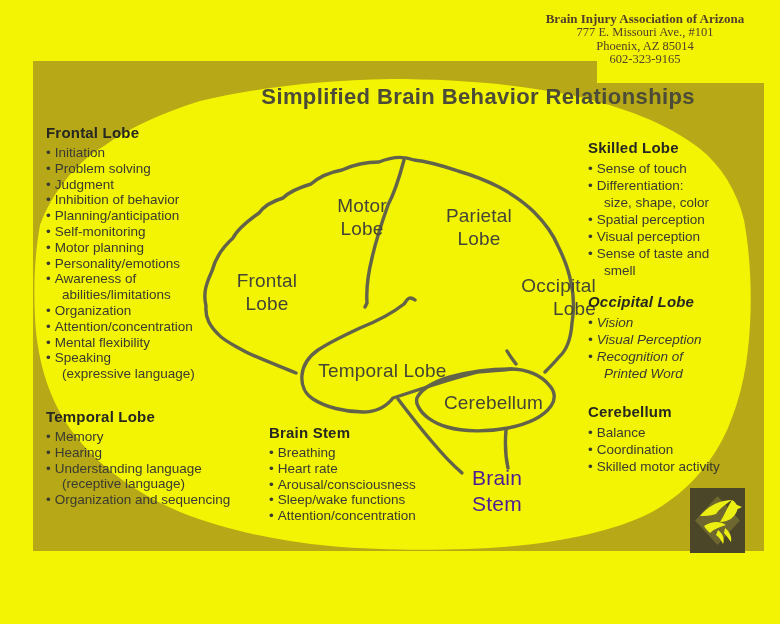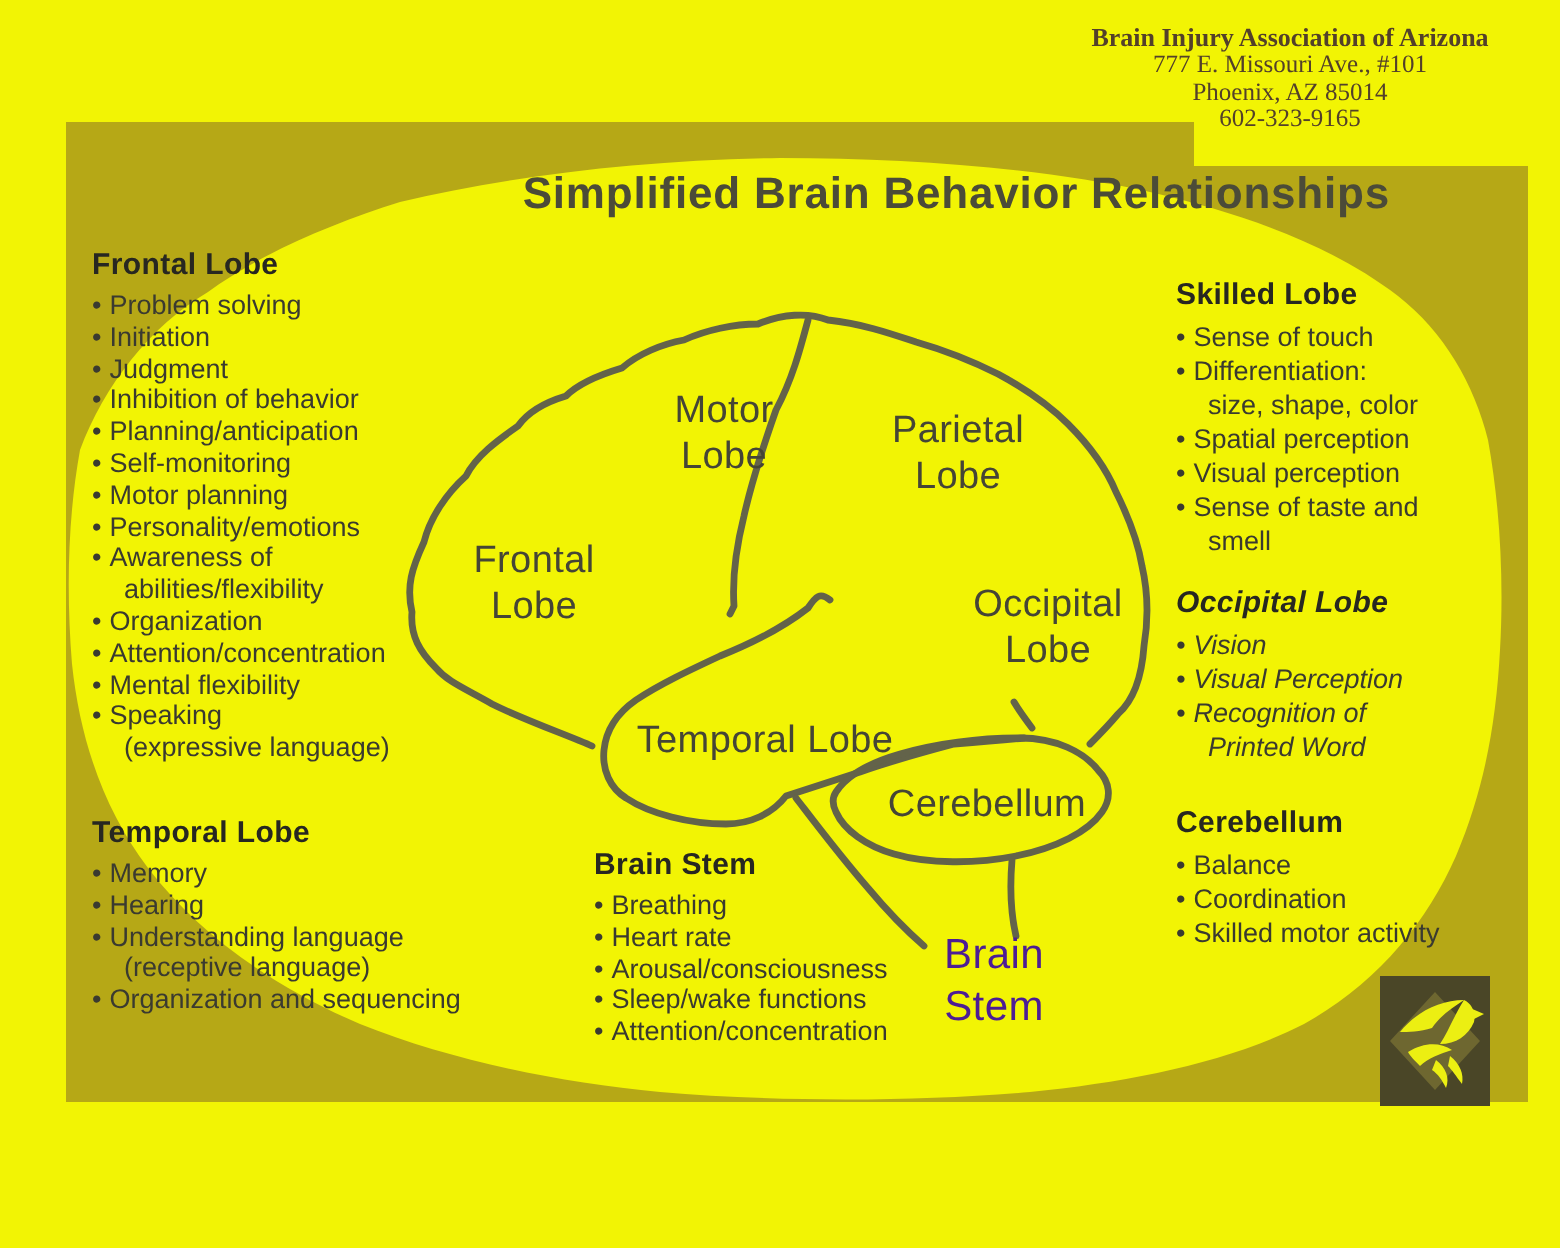--- a/index.html
+++ b/index.html
@@ -25,36 +25,36 @@
   }
   
   .sec{position:absolute;color:#3a3a30;}
   .sec h3{margin:0 0 4px 0;font-size:15px;font-weight:bold;color:#272721;letter-spacing:.2px;}
   .sec ul{margin:0;padding:0;list-style:none;}
   .sec li{font-size:13.5px;line-height:15.8px;padding-left:11px;text-indent:-11px;}
   .sec li.cont{padding-left:16px;text-indent:0;}
   .sec .bullet{margin-right:4px;}
   #sec-frontal{left:46px;top:124px;width:205px;}
   #sec-temporal{left:46px;top:408px;width:225px;}
-  #sec-brainstem{left:269px;top:424px;width:225px;margin-left:28px;}
+  #sec-brainstem{left:269px;top:424px;width:225px;}
   #sec-parietal{left:588px;top:139px;width:170px;}
   #sec-parietal li{line-height:17px;}
   #sec-occipital{left:588px;top:293px;width:170px;font-style:italic;}
   #sec-occipital li{line-height:17px;}
   #sec-cerebellum{left:588px;top:403px;width:178px;}
   #sec-cerebellum li{line-height:17px;}
   
   .blabel{
     position:absolute;text-align:center;font-weight:normal;
     color:#454536;font-size:19px;line-height:23px;letter-spacing:.2px;
   }
   #lbl-motor{left:300px;top:194px;width:124px;}
   #lbl-parietal{left:417px;top:204px;width:124px;}
   #lbl-frontal{left:205px;top:269px;width:124px;}
-  #lbl-occipital{left:452px;top:291px;width:144px;}
+  #lbl-occipital{left:452px;top:274px;width:144px;text-align:right;}
   #lbl-temporal{left:290px;top:359px;width:185px;}
   #lbl-cerebellum{left:411px;top:391px;width:165px;}
   #lbl-brainstem{left:435px;top:465px;width:124px;font-size:21px;line-height:26px;color:#4c1d95;}
   
   #logo{position:absolute;left:690px;top:488px;}
 </style>
 </head>
 <body>
 
 <svg id="bg-svg" width="780" height="624" viewBox="0 0 780 624">
@@ -166,30 +166,30 @@
 <div class="blabel" id="lbl-temporal">Temporal Lobe</div>
 <div class="blabel" id="lbl-cerebellum">Cerebellum</div>
 <div class="blabel" id="lbl-brainstem">
   <div>Brain</div>
   <div>Stem</div>
 </div>
 
 <div class="sec" id="sec-frontal">
   <h3>Frontal Lobe</h3>
   <ul>
+      <li><span class="bullet">•</span>Initiation</li>
       <li><span class="bullet">•</span>Problem solving</li>
-      <li><span class="bullet">•</span>Initiation</li>
       <li><span class="bullet">•</span>Judgment</li>
       <li><span class="bullet">•</span>Inhibition of behavior</li>
       <li><span class="bullet">•</span>Planning/anticipation</li>
       <li><span class="bullet">•</span>Self-monitoring</li>
       <li><span class="bullet">•</span>Motor planning</li>
       <li><span class="bullet">•</span>Personality/emotions</li>
       <li><span class="bullet">•</span>Awareness of</li>
-      <li class="cont">abilities/flexibility</li>
+      <li class="cont">abilities/limitations</li>
       <li><span class="bullet">•</span>Organization</li>
       <li><span class="bullet">•</span>Attention/concentration</li>
       <li><span class="bullet">•</span>Mental flexibility</li>
       <li><span class="bullet">•</span>Speaking</li>
       <li class="cont">(expressive language)</li>
     </ul>
 </div>
 <div class="sec" id="sec-temporal">
   <h3>Temporal Lobe</h3>
   <ul>

